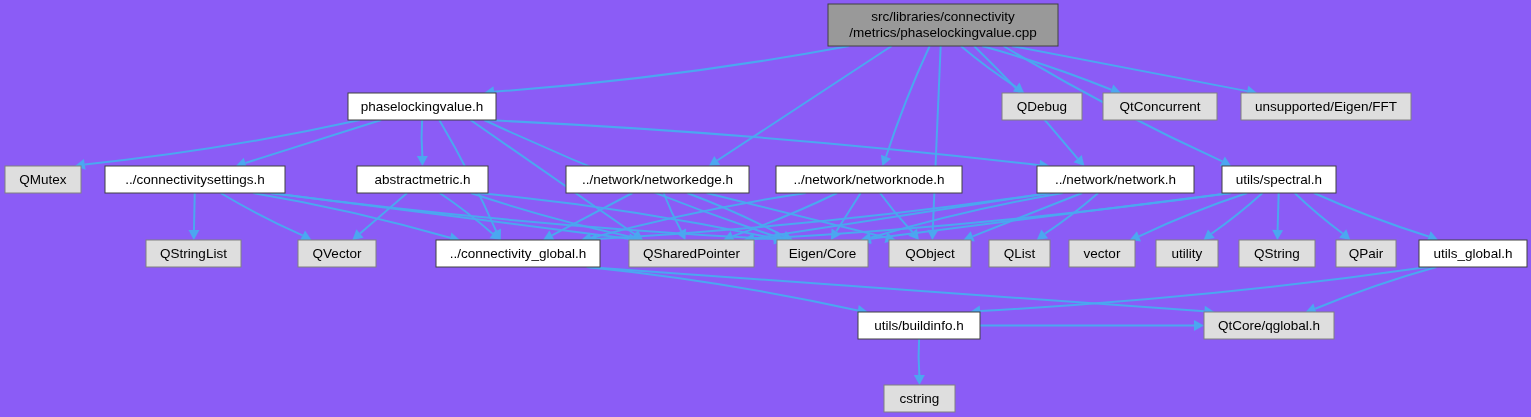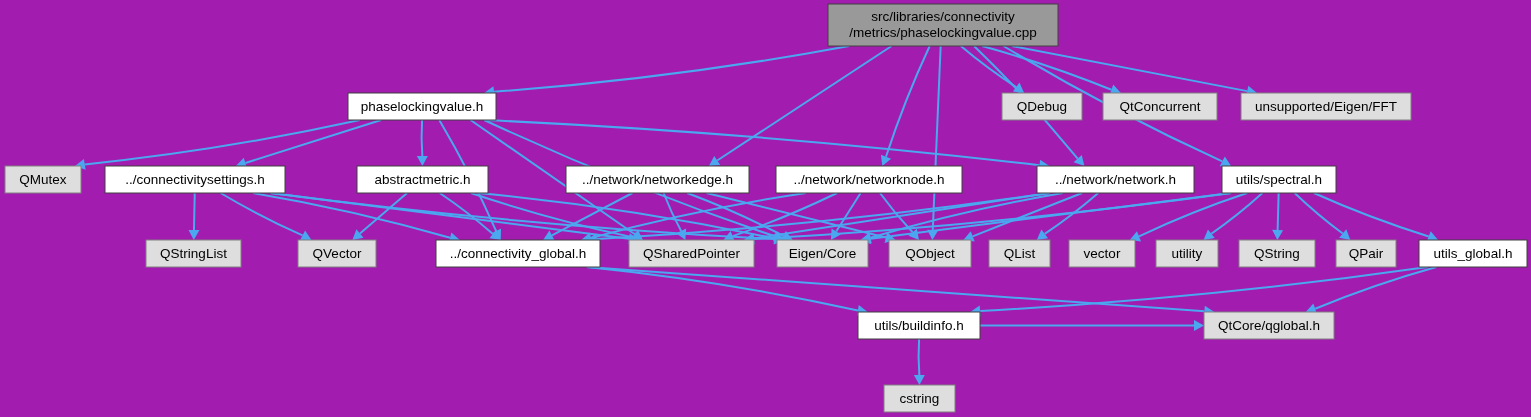--- a/index.html
+++ b/index.html
@@ -4,21 +4,21 @@
 <style>
   html, body {
     margin: 0;
     padding: 0;
     background: #000000;
   }
   #graph-root {
     position: relative;
     width: 1531px;
     height: 417px;
-    background: #a21caf;
+    background: #8b5cf6;
     overflow: hidden;
     font-family: "Liberation Sans", sans-serif;
   }
   #graph-svg {
     position: absolute;
     left: 0;
     top: 0;
     width: 1531px;
     height: 417px;
   }

